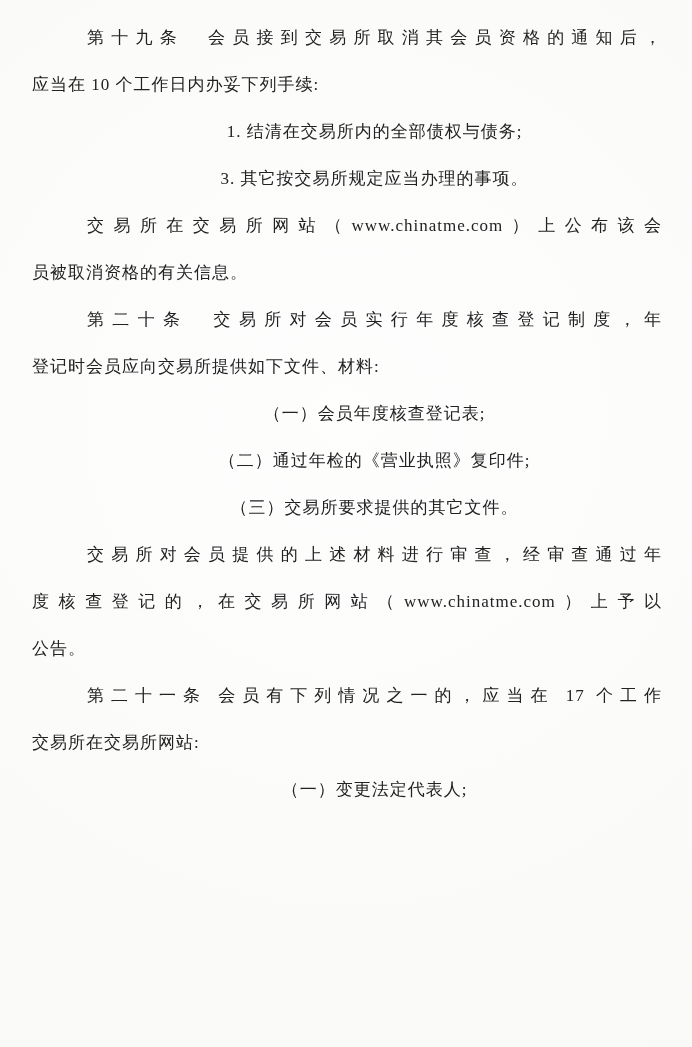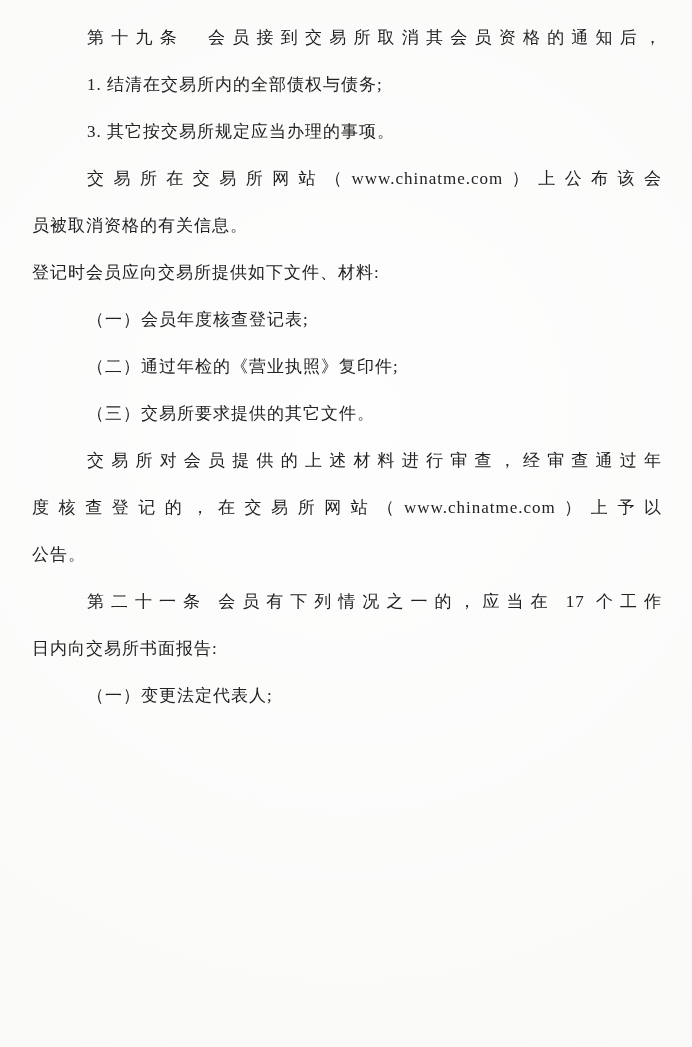--- a/index.html
+++ b/index.html
@@ -25,40 +25,42 @@
     margin: 0;
     font-size: 17px;
     line-height: 47px;
     height: 47px;
     letter-spacing: 1px;
     white-space: pre-wrap;
     color: #222222;
     text-align: left;
   }
   
-  .indent { text-indent: 55px; }
+  .indent { text-indent: 55px; text-align: center; }
   
   .fill {
     text-align: justify;
     text-align-last: justify;
     text-justify: inter-character;
   }
 </style>
 </head>
 <body>
 
 <div class="page">
   <p class="line indent fill">第十九条　会员接到交易所取消其会员资格的通知后，</p>
+  <p class="line">应当在 10 个工作日内办妥下列手续:</p>
   <p class="line indent">1. 结清在交易所内的全部债权与债务;</p>
   <p class="line indent">3. 其它按交易所规定应当办理的事项。</p>
   <p class="line indent fill">交易所在交易所网站（www.chinatme.com）上公布该会</p>
   <p class="line">员被取消资格的有关信息。</p>
+  <p class="line indent fill">第二十条　交易所对会员实行年度核查登记制度，年</p>
   <p class="line">登记时会员应向交易所提供如下文件、材料:</p>
   <p class="line indent">（一）会员年度核查登记表;</p>
   <p class="line indent">（二）通过年检的《营业执照》复印件;</p>
   <p class="line indent">（三）交易所要求提供的其它文件。</p>
   <p class="line indent fill">交易所对会员提供的上述材料进行审查，经审查通过年</p>
   <p class="line fill">度核查登记的，在交易所网站（www.chinatme.com）上予以</p>
   <p class="line">公告。</p>
   <p class="line indent fill">第二十一条 会员有下列情况之一的，应当在 17 个工作</p>
-  <p class="line">日内向交易所书面报告:</p>
+  <p class="line">交易所在交易所网站:</p>
   <p class="line indent">（一）变更法定代表人;</p>
 </div>
 
 </body></html>

